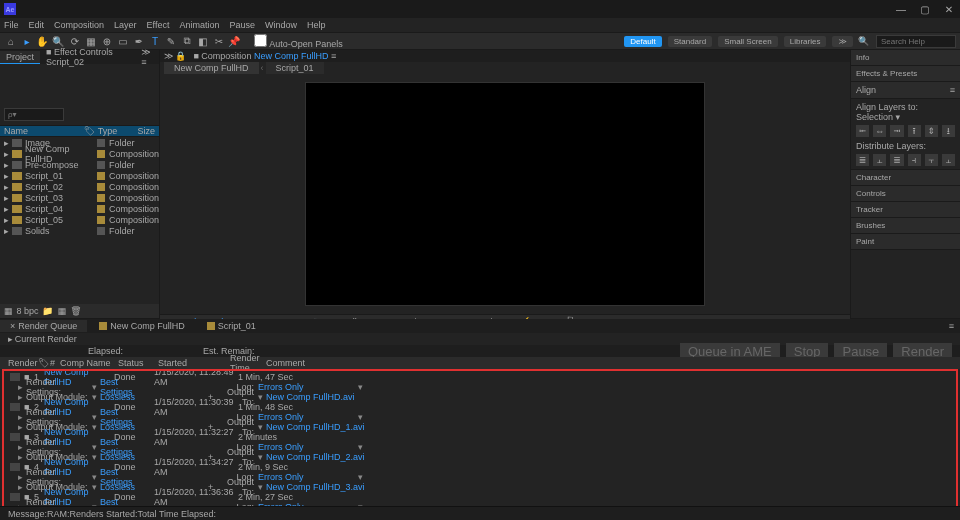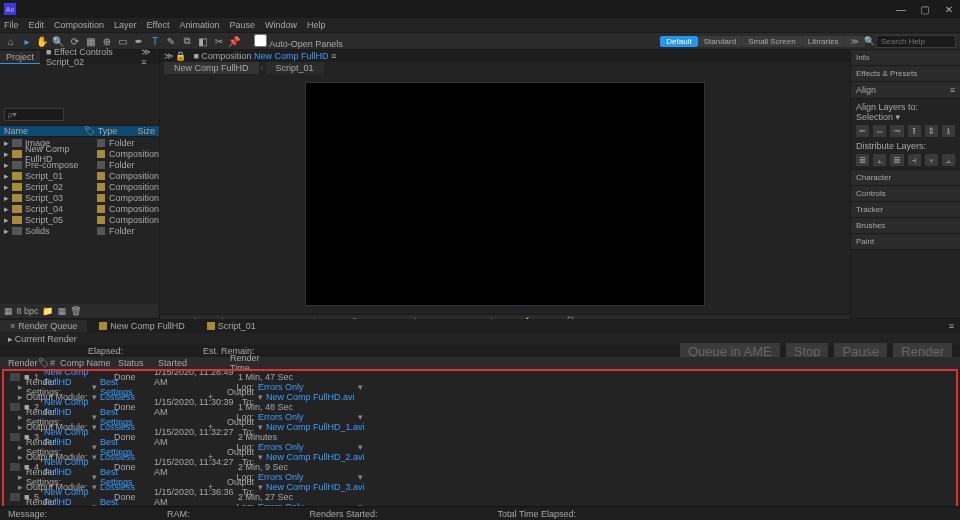--- a/index.html
+++ b/index.html
@@ -7,21 +7,21 @@
 .titlebar{height:18px;background:#1a1a1a;display:flex;align-items:center;padding:0 4px}
 .titlebar .logo{width:12px;height:12px;background:#3a3ae0;margin-right:6px;display:flex;align-items:center;justify-content:center;font-size:7px;font-weight:bold;color:#9999ff}
 .titlebar .title{font-size:9px}
 .titlebar .wbtns{margin-left:auto;display:flex;gap:10px}
 .titlebar .wbtn{width:14px;text-align:center;font-size:10px;cursor:pointer}
 .menubar{height:14px;background:#232323;display:flex;align-items:center;padding:0 4px;gap:10px;font-size:9px}
 .menubar span{cursor:pointer}
 .toolbar{height:18px;background:#2b2b2b;border-top:1px solid #1a1a1a;border-bottom:1px solid #1a1a1a;display:flex;align-items:center;padding:0 4px;gap:2px}
 .tool{width:14px;height:14px;display:flex;align-items:center;justify-content:center;font-size:10px;cursor:pointer}
 .tool.sel{color:#3a9eff}
-.toolbar .right{margin-left:auto;display:flex;align-items:center;gap:0}
+.toolbar .right{margin-left:auto;display:flex;align-items:center;gap:6px}
 .wsbtn{background:#3a3a3a;padding:1px 6px;border-radius:2px;font-size:8px;cursor:pointer}
 .wsbtn.def{background:#2196f3;color:#fff}
 .search{background:#1a1a1a;border:1px solid #3a3a3a;padding:1px 4px;width:80px;font-size:8px}
 .main{display:flex;height:268px}
 .leftpane{width:160px;background:#232323;display:flex;flex-direction:column;border-right:1px solid #1a1a1a}
 .tabrow{height:14px;display:flex;align-items:center;background:#1e1e1e;font-size:8px}
 .tab{padding:1px 6px;cursor:pointer}
 .tab.act{background:#2b2b2b;border-bottom:1px solid #2196f3}
 .projsearch{margin:4px;background:#1a1a1a;border:1px solid #3a3a3a;padding:1px 3px;font-size:8px;width:60px}
 .projhead{display:flex;background:#0c4a6e;height:12px;align-items:center;padding:0 4px;font-size:8px;border-top:1px solid #1a1a1a;border-bottom:1px solid #1a1a1a}
@@ -76,21 +76,21 @@
 .rqmain .start{width:84px}
 .rqmain .rt{width:60px}
 .rqsub{display:flex;align-items:center;height:10px;padding:0 6px 0 14px}
 .rqsub .arrow{width:8px;color:#888}
 .rqsub .lab{width:66px}
 .rqsub .val{width:50px;color:#3a9eff}
 .rqsub .spacer{width:58px}
 .rqsub .lab2{width:50px;text-align:right;padding-right:4px}
 .rqsub .val2{width:100px;color:#3a9eff}
 .rqsub .dd{width:8px;color:#888}
-.statusbar{position:absolute;bottom:0;left:0;right:0;height:14px;background:#1e1e1e;display:flex;align-items:center;padding:0 8px;font-size:8px;gap:120px;border-top:1px solid #111}
+.statusbar{position:absolute;bottom:0;left:0;right:0;height:14px;background:#1e1e1e;display:flex;align-items:center;padding:0 8px;font-size:8px;border-top:1px solid #111}
 </style>
 </head>
 <body>
 
 <div class="titlebar">
  <div class="logo">Ae</div>
  <div class="wbtns">
   <div class="wbtn">—</div>
   <div class="wbtn">▢</div>
   <div class="wbtn">✕</div>
@@ -351,20 +351,21 @@
   </div>
  </div>
  <div class="rqhead">
   <span class="hRender">Render</span>
   <span class="hIco">🏷</span>
   <span class="hNum">#</span>
   <span class="hComp">Comp Name</span>
   <span class="hStat">Status</span>
   <span class="hStart">Started</span>
   <span class="hRT">Render Time</span>
+  <span class="hCom">Comment</span>
  </div>
  <div class="rqbox" id="rqbox">
       <div class="rqitem">
         <div class="rqmain">
           <span class="ck"></span>
           <span style="width:10px">■</span>
           <span class="num">1</span>
           <span class="comp">New Comp FullHD</span>
           <span class="stat">Done</span>
           <span class="start">1/15/2020, 11:28:49 AM</span>

